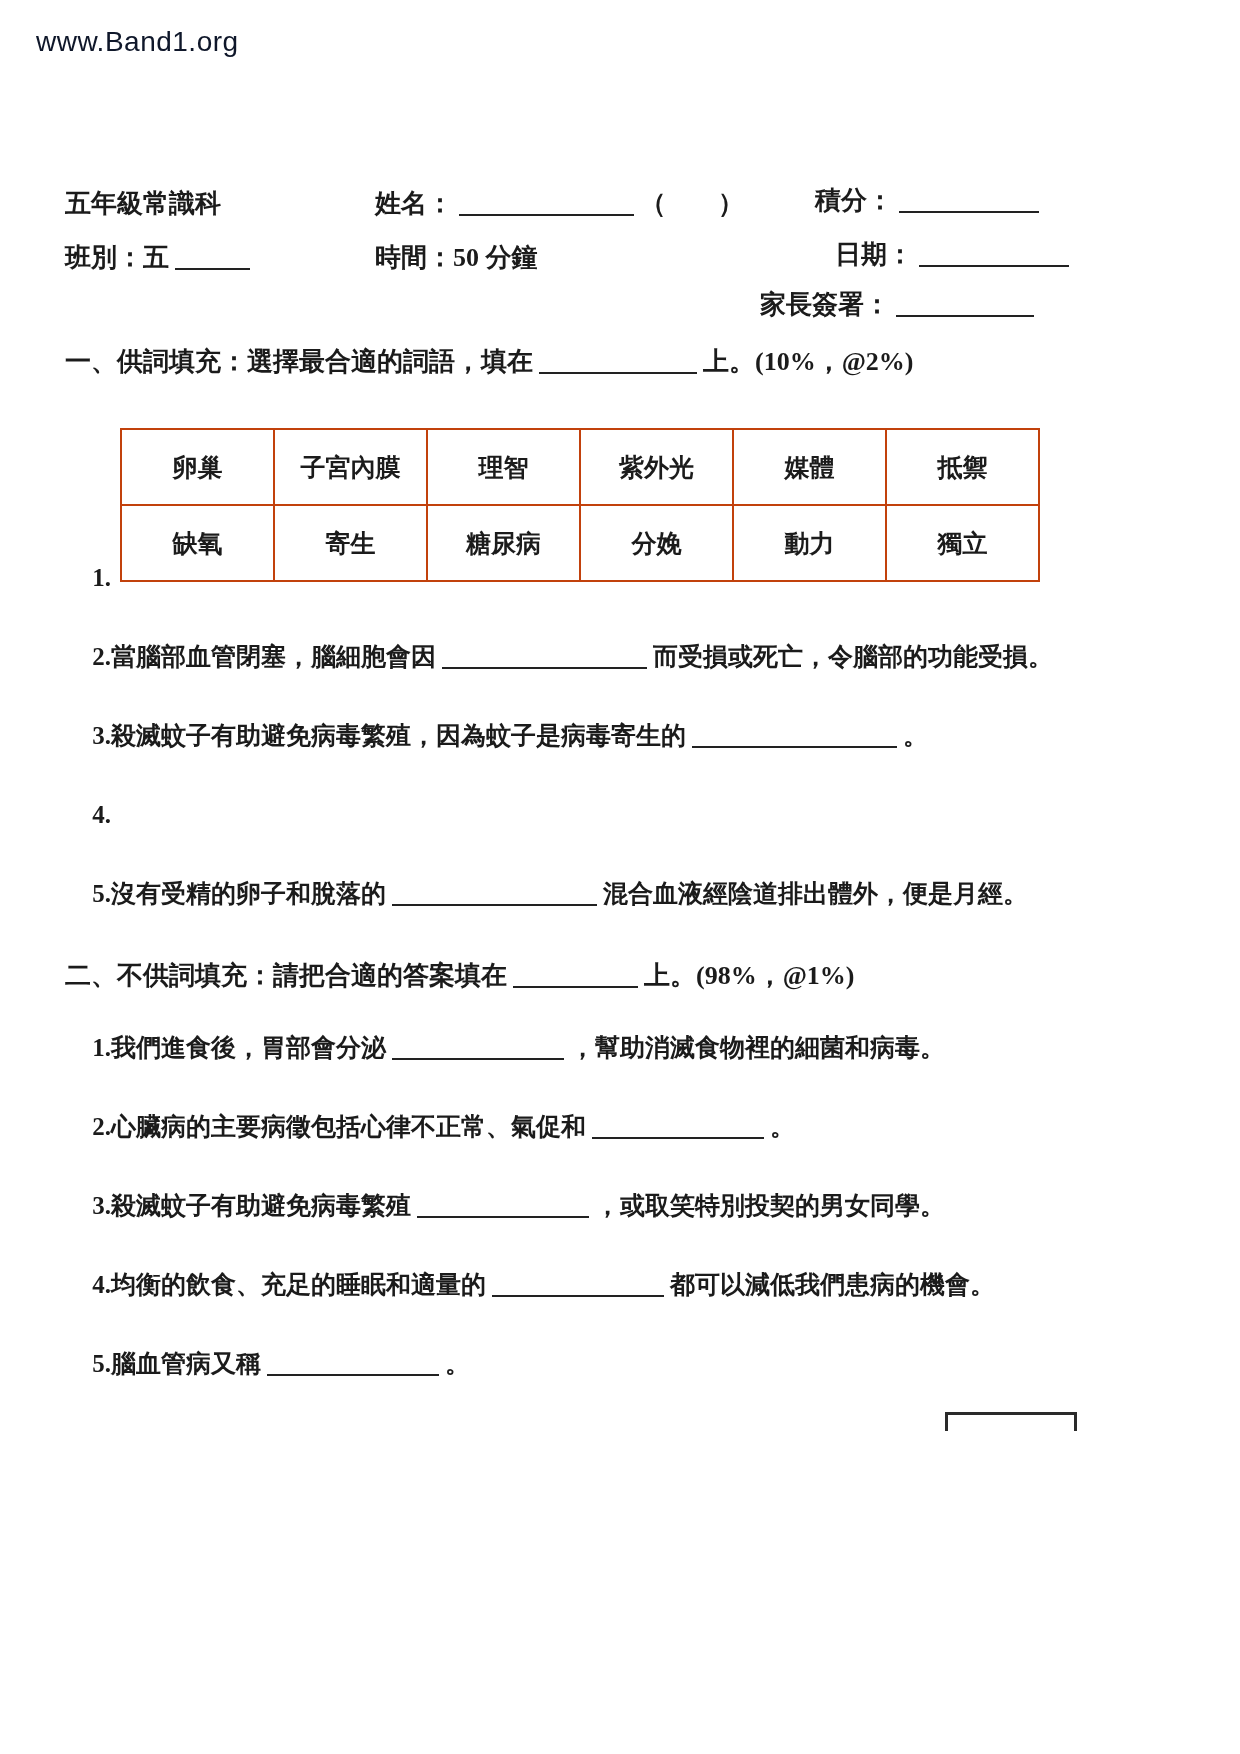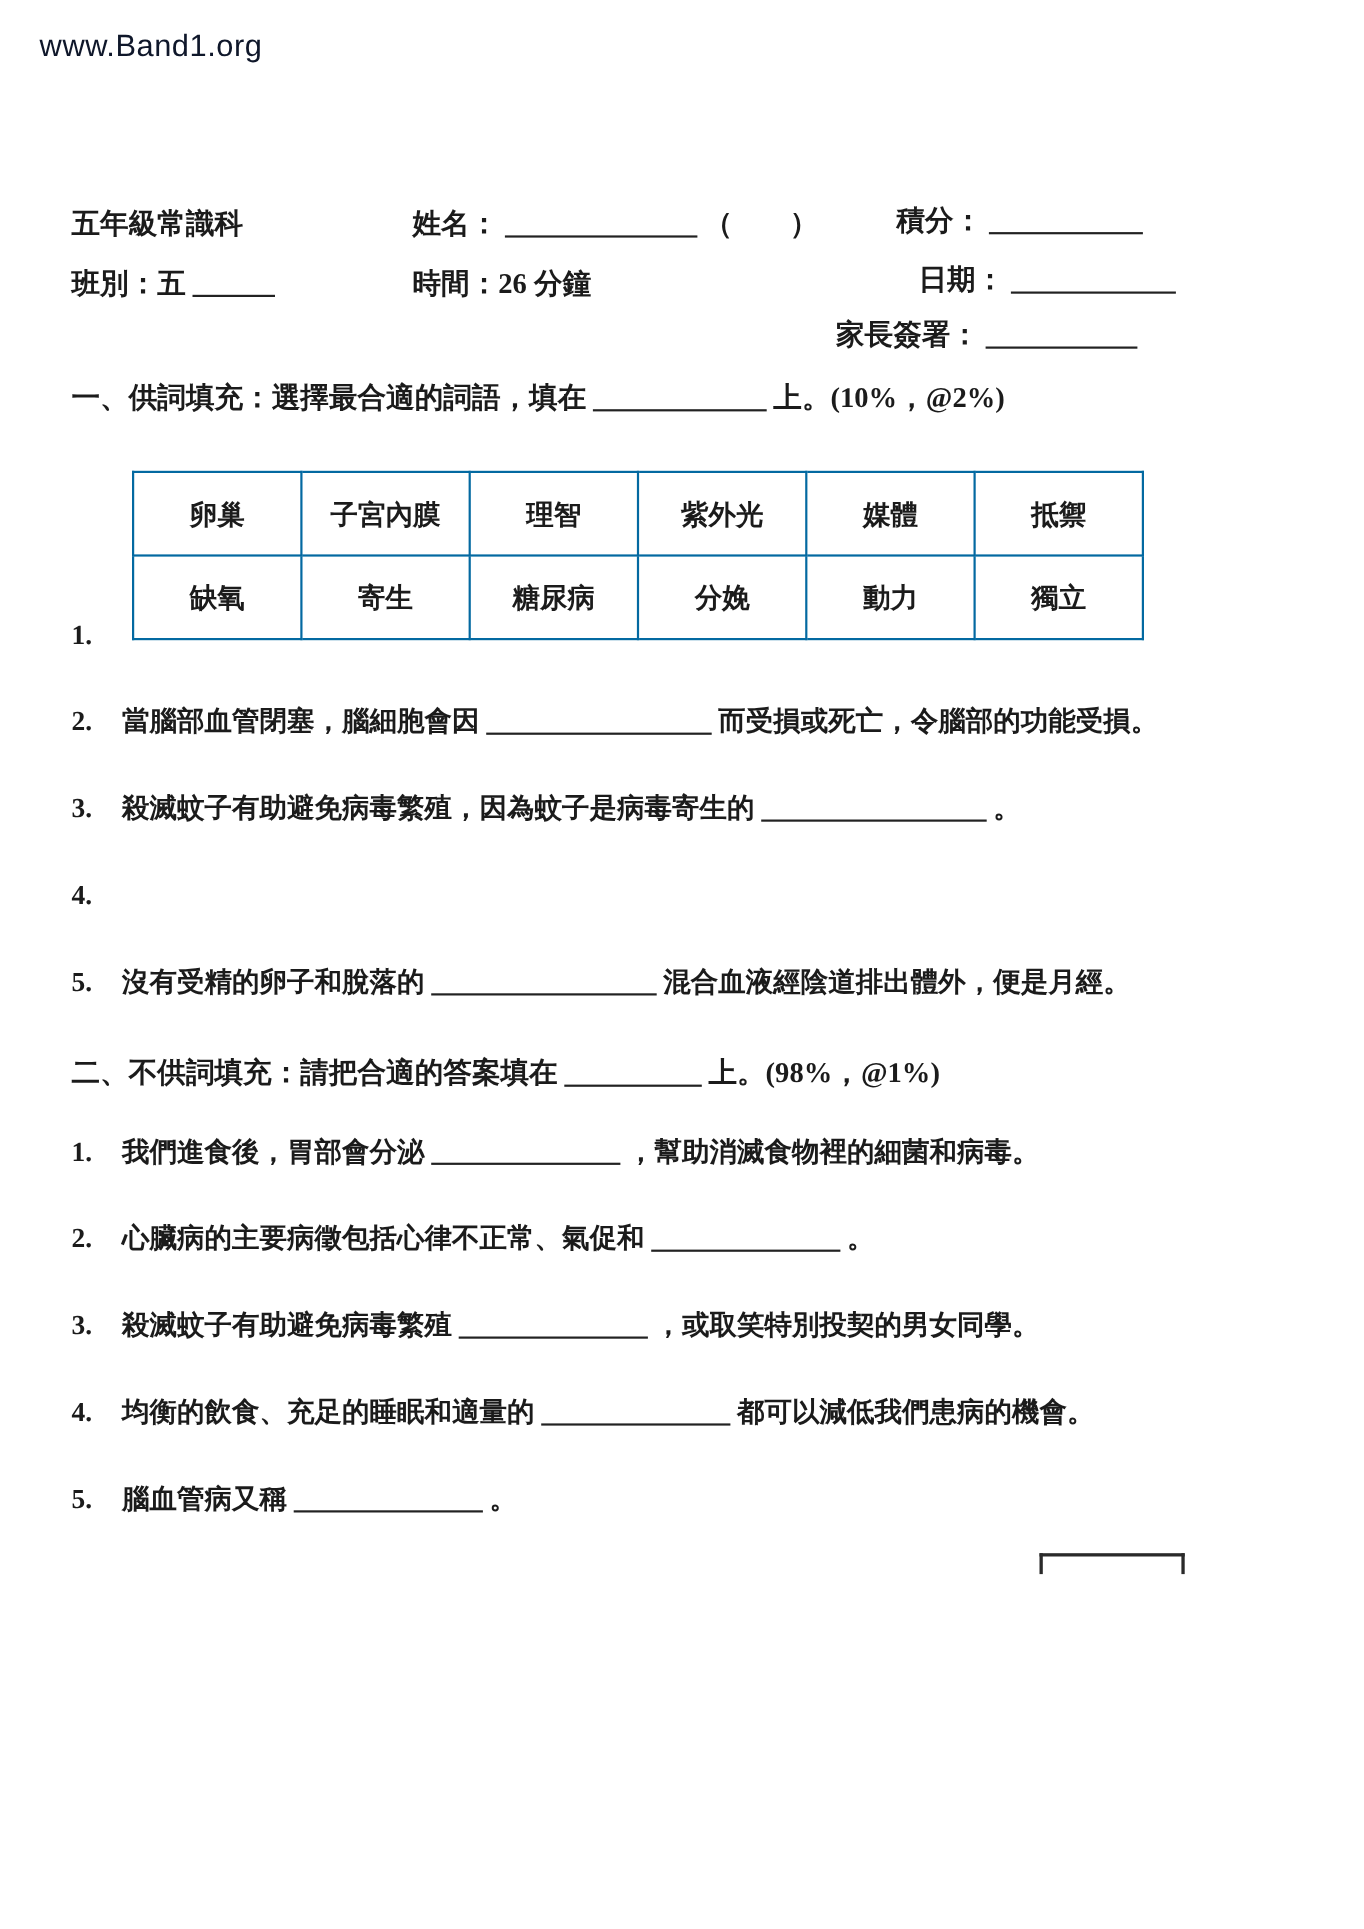--- a/index.html
+++ b/index.html
@@ -11,21 +11,21 @@
     color:#1b1b1b;
     font-family:"Liberation Serif","DejaVu Serif",serif;
     overflow:hidden;
   }
   .watermark{
     position:absolute;left:36px;top:26px;
     font-family:"Liberation Sans","DejaVu Sans",sans-serif;
     font-size:28px;color:#0f172a;letter-spacing:0.5px;
   }
   .txt{white-space:nowrap;font-weight:600;}
-  .abs{position:absolute;}
+  .abs{position:absolute;text-align:right;}
   .blank{
     display:inline-block;
     border-bottom:2px solid #222;
     height:20px;
     margin:0 6px;
     vertical-align:-4px;
   }
   
   .hdr{font-size:26px;}
   .b-name{width:175px;}
@@ -37,21 +37,21 @@
   .sec-title{font-size:26px;font-weight:700;}
   .b-s1title{width:158px;}
   .b-s2title{width:125px;}
   
   .word-table{
     position:absolute;left:120px;top:428px;
     border-collapse:collapse;table-layout:fixed;
     width:920px;height:154px;
   }
   .word-table td{
-    border:2px solid #0369a1;
+    border:2px solid #c2410c;
     text-align:center;vertical-align:middle;
     font-size:25px;font-weight:600;
     padding:0;
   }
   
   .qblock{left:65px;right:40px;}
   .question{
     display:flex;align-items:flex-start;
     margin-bottom:48px;
     font-size:25px;font-weight:600;
@@ -81,21 +81,21 @@
   </div>
 
   <div class="abs hdr" style="left:815px;top:183px;">
     <span class="txt">積分：</span><span class="blank b-score"></span>
   </div>
 
   <div class="abs hdr" style="left:65px;top:240px;">
     <span class="txt">班別：五</span><span class="blank b-class"></span>
   </div>
 
-  <div class="abs hdr txt" style="left:375px;top:240px;">時間：26 分鐘</div>
+  <div class="abs hdr txt" style="left:375px;top:240px;">時間：50 分鐘</div>
 
   <div class="abs hdr" style="left:835px;top:237px;">
     <span class="txt">日期：</span><span class="blank b-date"></span>
   </div>
 
   <div class="abs hdr" style="left:760px;top:287px;">
     <span class="txt">家長簽署：</span><span class="blank b-parent"></span>
   </div>
 
   <div class="abs sec-title" style="left:65px;top:344px;">

